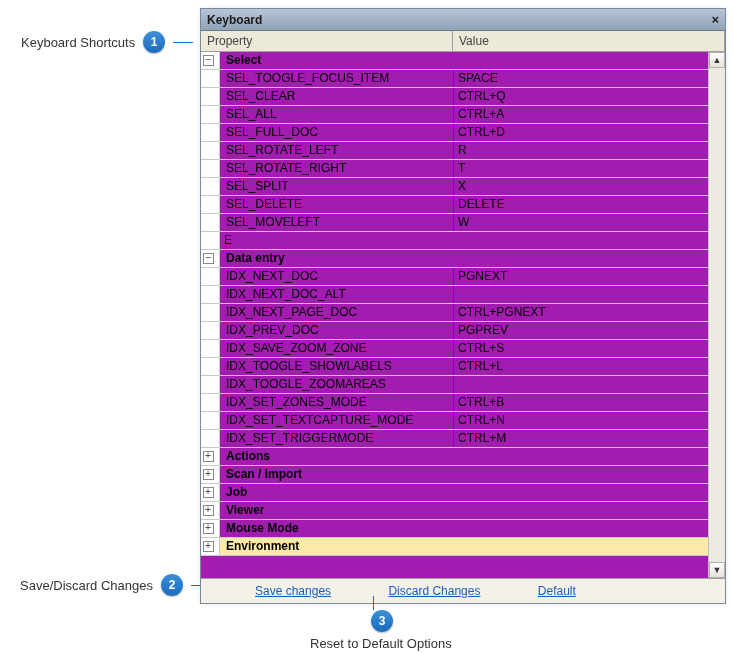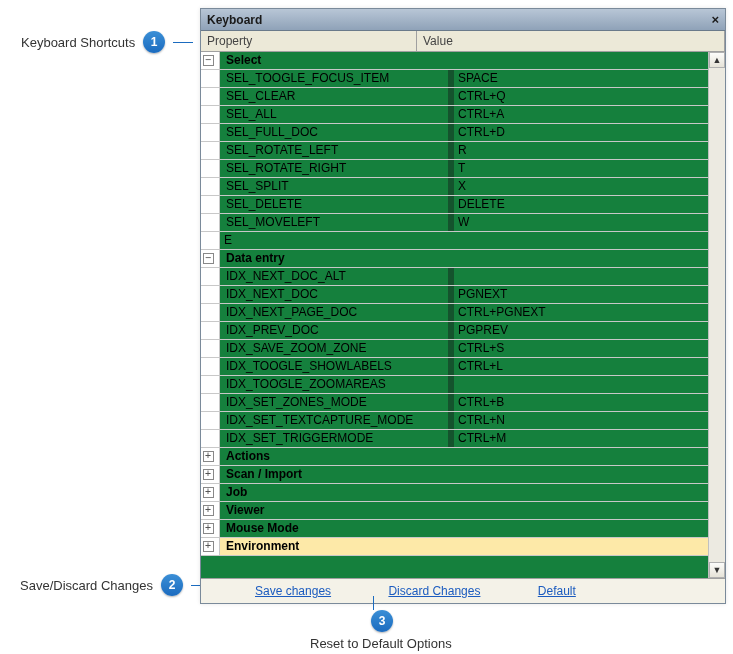--- a/index.html
+++ b/index.html
@@ -45,21 +45,21 @@
   height: 0;
   border-top: 1px solid #1b6bbf;
 }
 .window {
   position: absolute;
   left: 200px;
   top: 8px;
   width: 524px;
   height: 594px;
   border: 1px solid #7a8a9a;
-  background: #15803d;
+  background: #a21caf;
   display: flex;
   flex-direction: column;
   box-shadow: 0 0 4px rgba(0,0,0,0.1);
 }
 .titlebar {
   background: linear-gradient(#b8c6d6, #8fa2b8);
   color: #1a1a1a;
   font-weight: bold;
   padding: 3px 6px;
   display: flex;
@@ -78,21 +78,21 @@
   display: flex;
   border-bottom: 1px solid #a0a0a0;
   background: #ece9d8;
 }
 .headers .col {
   padding: 3px 6px;
   font-size: 12px;
   color: #444;
 }
 .col-prop {
-  width: 216px;
+  width: 252px;
   border-right: 1px solid #a0a0a0;
   box-sizing: border-box;
 }
 .col-val {
   flex: 1;
   border-right: 1px solid #a0a0a0;
 }
 .grid {
   flex: 1;
   overflow: hidden;
@@ -135,21 +135,21 @@
   border-right: 1px solid #c8c8c8;
   display: flex;
   align-items: center;
   justify-content: center;
   font-size: 9px;
   color: #555;
   background: #fff;
 }
 .row .pcell {
   width: 234px;
-  border-right: 6px solid #14532d;
+  border-right: 1px solid #14532d;
   padding-left: 6px;
   box-sizing: border-box;
   overflow: hidden;
   white-space: nowrap;
 }
 .row .vcell {
   flex: 1;
   padding-left: 4px;
 }
 .row.group .pcell {
@@ -279,27 +279,27 @@
           <div class="vcell">E</div>
         </div>
         <div class="row group group-full">
           <div class="gutter">
             <span class="tree-toggle">−</span>
           </div>
           <div class="pcell">Data entry</div>
         </div>
         <div class="row">
           <div class="gutter"></div>
+          <div class="pcell">IDX_NEXT_DOC</div>
+          <div class="vcell">PGNEXT</div>
+        </div>
+        <div class="row">
+          <div class="gutter"></div>
           <div class="pcell">IDX_NEXT_DOC_ALT</div>
           <div class="vcell"></div>
-        </div>
-        <div class="row">
-          <div class="gutter"></div>
-          <div class="pcell">IDX_NEXT_DOC</div>
-          <div class="vcell">PGNEXT</div>
         </div>
         <div class="row">
           <div class="gutter"></div>
           <div class="pcell">IDX_NEXT_PAGE_DOC</div>
           <div class="vcell">CTRL+PGNEXT</div>
         </div>
         <div class="row">
           <div class="gutter"></div>
           <div class="pcell">IDX_PREV_DOC</div>
           <div class="vcell">PGPREV</div>

